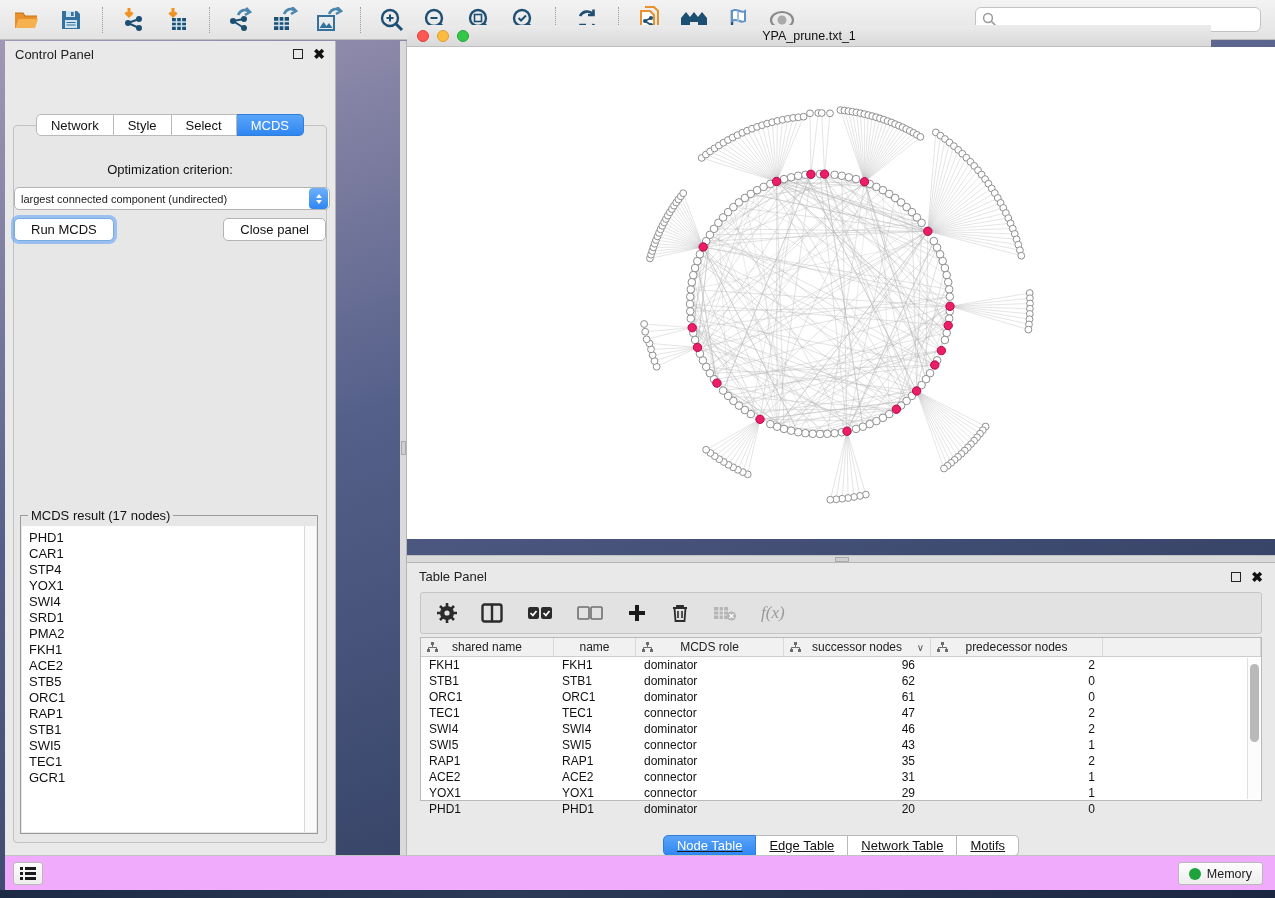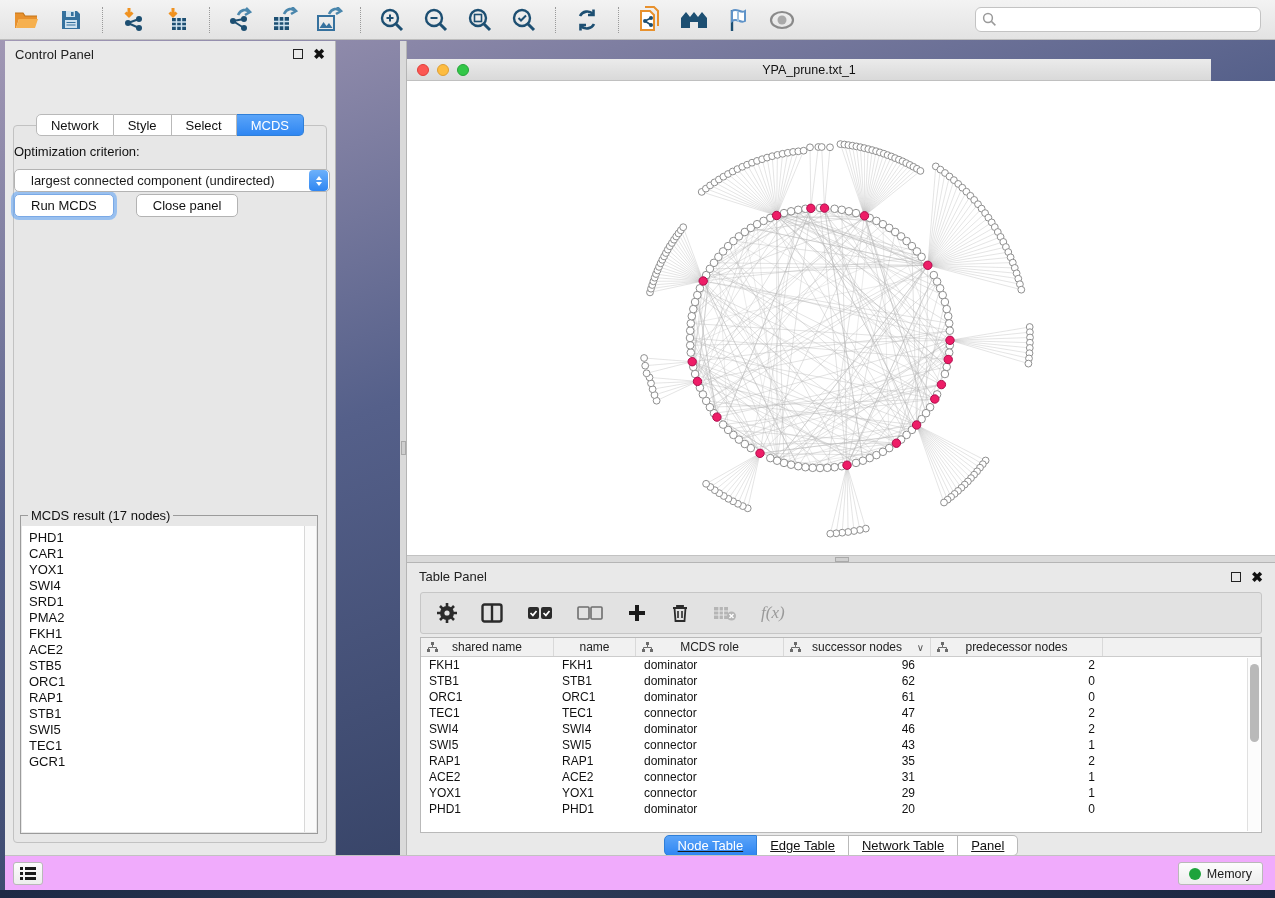--- a/index.html
+++ b/index.html
@@ -29,68 +29,68 @@
 
   .cp-tabs { position:absolute; left:0; top:73px; width:100%; display:flex; justify-content:center; z-index:3; }
   .cp-tab { height:22px; padding:0 14px; background:#fff; border:1px solid #b9b9b9; border-left:none;
             display:flex; align-items:center; font-size:13px; color:#111; }
   .cp-tab:first-child { border-left:1px solid #b9b9b9; border-radius:5px 0 0 5px; }
   .cp-tab:last-child { border-radius:0 5px 5px 0; }
   .cp-tab.selected { background:linear-gradient(#5aa4f9,#2f86f2); color:#fff; border-color:#2f7fd8; }
 
   .cp-pane { position:absolute; left:8px; right:8px; top:84px; bottom:12px;
              background:#e7e7e7; border:1px solid #c2c2c2; border-radius:4px; }
-  .opt-label { margin-top:18px; font-size:13px; color:#111; }
+  .opt-label { text-align:center; margin-top:36px; font-size:13px; color:#111; }
   .dropdown { margin:10px auto 0; width:316px; height:23px; background:#fff; border:1px solid #b3b3b3;
               border-radius:5px; display:flex; align-items:center; position:relative; }
-  .dropdown .dd-text { flex:1; padding-left:16px; font-size:13px; white-space:nowrap; }
+  .dropdown .dd-text { flex:1; padding-left:6px; font-size:11px; white-space:nowrap; }
   .dd-stepper { width:19px; height:21px; margin-right:1px; border-radius:4px;
                 background:linear-gradient(#6db1fb,#2f86f2); display:flex; flex-direction:column;
                 align-items:center; justify-content:center; gap:2px; }
   .dd-stepper .up { width:0;height:0;border-left:3.5px solid transparent;border-right:3.5px solid transparent;border-bottom:4px solid #fff; }
   .dd-stepper .dn { width:0;height:0;border-left:3.5px solid transparent;border-right:3.5px solid transparent;border-top:4px solid #fff; }
-  .btn-row { display:flex; justify-content:flex-start; gap:22px; margin-top:2px; }
+  .btn-row { display:flex; justify-content:space-between; gap:22px; margin-top:8px; }
   .aqua-btn { height:23px; padding:0 16px; background:#fff; border:1px solid #b3b3b3; border-radius:5px;
               font-size:13px; color:#111; display:flex; align-items:center; }
   .aqua-btn.focused { box-shadow:0 0 0 3px rgba(90,160,245,.55); border-color:#7aa9e6; }
 
   fieldset.mcds-box { position:absolute; left:6px; right:8px; top:382px; bottom:8px;
                       border:1px solid #9b9b9b; padding:1px; }
   fieldset.mcds-box legend { font-size:13px; color:#111; padding:0 3px; margin-left:6px; }
   .mcds-list { position:absolute; left:1px; right:1px; top:3px; bottom:1px; background:#fff; overflow:hidden; }
   .mcds-list ul { list-style:none; padding:4px 0 0 7px; }
   .mcds-list li { font-size:13px; line-height:16px; color:#111; }
   .mcds-scroll { position:absolute; top:0; bottom:0; right:0; width:12px; background:#fafafa; border-left:1px solid #d8d8d8; }
 
   
   .vsplit { position:absolute; left:400px; top:41px; width:7px; height:814px; background:#dadada; border-right:1px solid #b5b5b5; }
   .vsplit .grip { position:absolute; top:400px; left:1px; width:5px; height:14px; background:#cfcfcf; border:1px solid #aaa; }
   .hsplit { position:absolute; left:407px; top:555px; width:868px; height:8px; background:#dadada; border-top:1px solid #c2c2c2; border-bottom:1px solid #b5b5b5; }
   .hsplit .grip { position:absolute; left:428px; top:1px; width:14px; height:5px; background:#cfcfcf; border:1px solid #aaa; }
 
   
-  .network-panel { position:absolute; left:407px; top:59px; width:804px; height:514px; background:#f0abfc; }
+  .network-panel { position:absolute; left:407px; top:25px; width:804px; height:514px; background:#f0abfc; }
   .view-titlebar { height:22px; background:linear-gradient(#ebebeb,#d9d9d9); border-bottom:1px solid #c0c0c0;
                    display:flex; align-items:center; position:relative; }
   .tlights { display:flex; gap:8px; margin-left:10px; }
   .tlight { width:12px; height:12px; border-radius:50%; }
   .tl-red { background:#fc5753; border:1px solid #df3f3a; }
   .tl-yellow { background:#fdbc40; border:1px solid #de9f34; }
   .tl-green { background:#33c748; border:1px solid #27a53a; }
   .view-title { position:absolute; left:0; right:0; text-align:center; font-size:12.5px; color:#111; }
   .net-canvas { position:absolute; left:0; top:22px; width:868px; height:492px; background:#fff; }
 
   
   .table-panel { position:absolute; left:407px; top:563px; width:868px; height:292px; background:#e9e9e9; }
   .tp-header { height:27px; display:flex; align-items:center; padding:0 12px; }
   .tp-toolbar { margin:2px 13px 0 13px; height:42px; background:#e2e2e2; border:1px solid #c6c6c6;
                 border-radius:3px; display:flex; align-items:center; gap:24px; padding:0 16px; }
   .tt-ic { display:flex; align-items:center; justify-content:center; }
   .fx { font-family:"Liberation Serif",serif; font-style:italic; font-size:17px; color:#9a9a9a; }
-  .tablewrap { position:absolute; left:13px; right:13px; top:74px; height:196px; background:#fff; border:1px solid #b9b9b9; }
+  .tablewrap { position:absolute; left:13px; right:13px; top:74px; height:164px; background:#fff; border:1px solid #b9b9b9; }
   .thead { display:flex; height:19px; background:#f1f1f1; border-bottom:1px solid #cccccc; }
   .th { position:relative; border-right:1px solid #d9d9d9; font-size:12px; color:#222;
         display:flex; align-items:center; justify-content:center; }
   .th .colicon { position:absolute; left:6px; top:4px; }
   .th .sortchev { position:absolute; right:6px; font-size:10px; color:#555; }
   .trow { display:flex; height:16px; }
   .td { font-size:12px; color:#111; padding:0 8px; line-height:16px; white-space:nowrap; overflow:hidden; }
   .td.num { text-align:right; }
   .vscroll { position:absolute; right:1px; top:20px; bottom:1px; width:13px; background:#fcfcfc; border-left:1px solid #e0e0e0; }
   .vscroll .thumb { position:absolute; left:2px; top:6px; width:9px; height:78px; background:#b9b9b9; border-radius:5px; }
@@ -277,20 +277,21 @@
       <div class="btn-row">
         <div class="aqua-btn focused">Run MCDS</div>
         <div class="aqua-btn">Close panel</div>
       </div>
       <fieldset class="mcds-box">
         <legend>MCDS result (17 nodes)</legend>
         <div class="mcds-list">
           <ul id="mcds-list">
               <li>PHD1</li>
               <li>CAR1</li>
+              <li>STP4</li>
               <li>YOX1</li>
               <li>SWI4</li>
               <li>SRD1</li>
               <li>PMA2</li>
               <li>FKH1</li>
               <li>ACE2</li>
               <li>STB5</li>
               <li>ORC1</li>
               <li>RAP1</li>
               <li>STB1</li>
@@ -1124,21 +1125,21 @@
           </div>
         </div>
       <div class="vscroll">
           <div class="thumb"></div>
         </div>
     </div>
     <div class="bottom-tabs" id="bottom-tabs">
         <div class="bt-tab selected">Node Table</div>
         <div class="bt-tab">Edge Table</div>
         <div class="bt-tab">Network Table</div>
-        <div class="bt-tab">Panel</div>
+        <div class="bt-tab">Motifs</div>
       </div>
   </div>
 
   <div class="status-bar">
     <div class="menu-btn">
       <svg width="16" height="13" viewBox="0 0 16 13">
           <g fill="#1a1a1a">
             <rect x="0" y="0" width="3" height="3"></rect>
             <rect x="5" y="0" width="11" height="3"></rect>
             <rect x="0" y="5" width="3" height="3"></rect>

